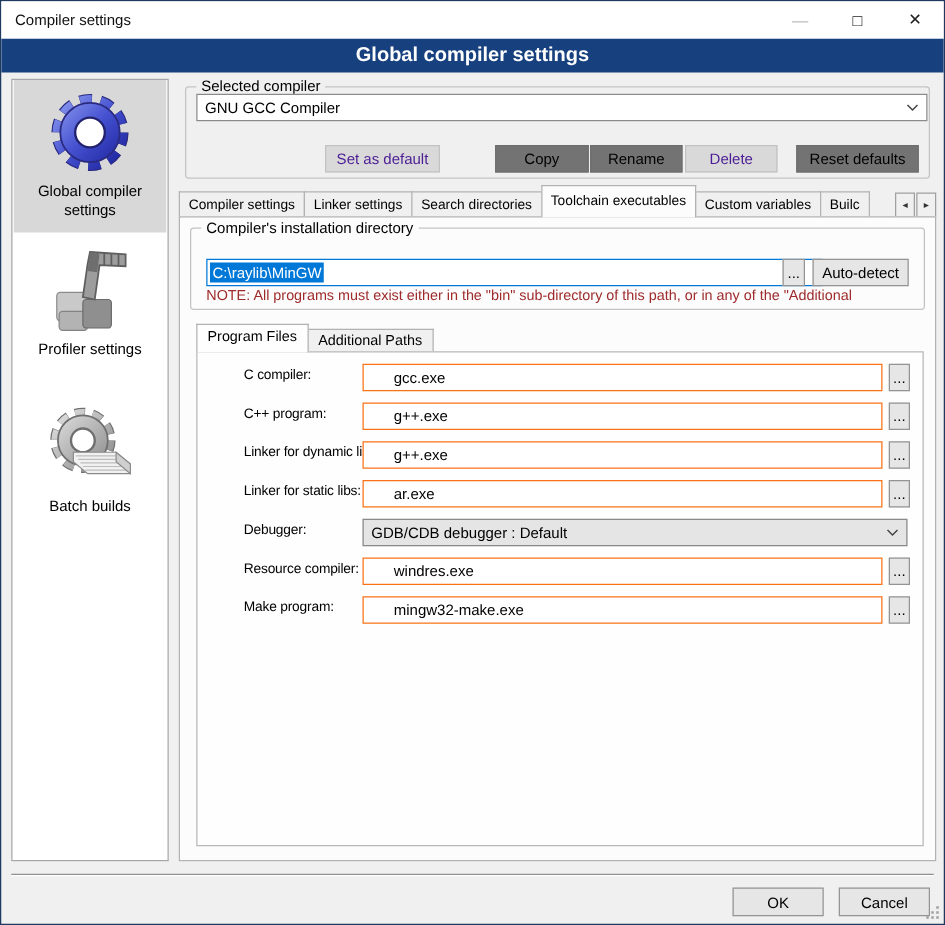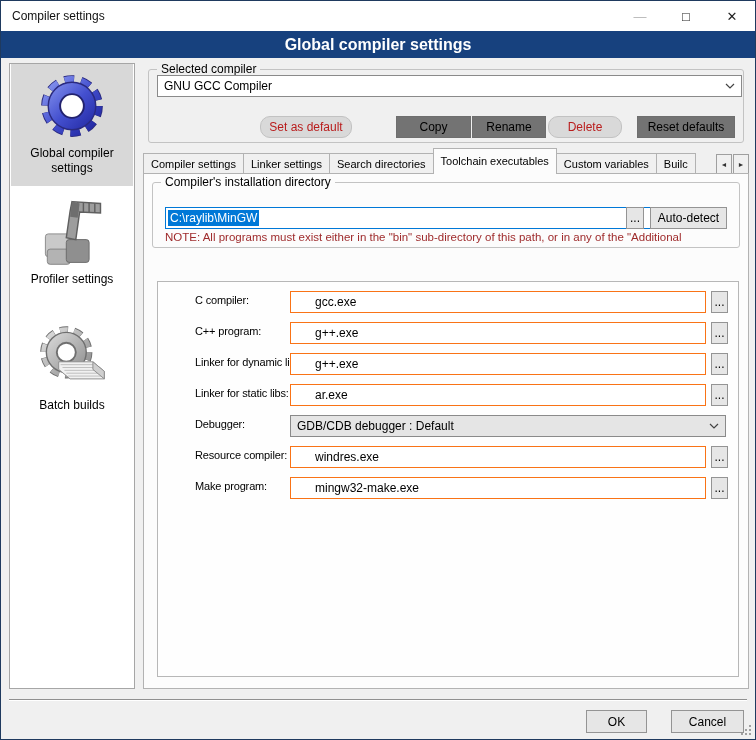--- a/index.html
+++ b/index.html
@@ -37,21 +37,21 @@
   .gb-compiler>.legend{background:#f0f0f0;}
   
   .combo{position:absolute;background:#fff;border:1px solid #8a8a8a;box-sizing:border-box;
     font-size:12px;display:flex;align-items:center;padding-left:6px;cursor:default;}
   .combo .chev{position:absolute;right:6px;top:50%;margin-top:-3px;}
   .combo.grey{background:#e5e5e5;}
   .cb-compiler{left:8px;top:5px;width:585px;height:22px;}
   
   .btn{position:absolute;height:22px;box-sizing:border-box;background:#737373;border:1px solid #6e6e6e;
     font-size:12px;display:flex;align-items:center;justify-content:center;cursor:default;}
-  .btn.disabled{background:#d9d9d9;border-color:#c2c2c2;color:#b91c1c;border-radius:10px;}
+  .btn.disabled{background:#d9d9d9;border-color:#c2c2c2;color:#4c1d95;}
   .btn.soft{background:#e6e6e6;border-color:#949494;}
   .b-setdef{left:111px;top:46px;width:92px;}
   .b-copy{left:247px;top:46px;width:75px;}
   .b-rename{left:323px;top:46px;width:74px;}
   .b-delete{left:399px;top:46px;width:74px;}
   .b-reset{left:488px;top:46px;width:98px;}
   
   .tabstrip{position:absolute;left:0;top:85px;right:0;height:26px;display:flex;align-items:flex-end;}
   .tab{height:21px;line-height:20px;padding:0 7px;font-size:11px;background:#f0f0f0;
     border:1px solid #b2b2b2;border-bottom:none;box-sizing:border-box;margin-right:-1px;
@@ -84,21 +84,21 @@
   .frow{position:absolute;left:0;right:0;height:22px;}
   .flabel{position:absolute;left:10px;top:3px;font-size:11px;letter-spacing:-0.15px;white-space:nowrap;margin-left:27px;}
   .finput{position:absolute;left:132px;width:416px;height:22px;box-sizing:border-box;background:#fff;
     border:1px solid #f97316;font-size:12px;line-height:20px;padding-left:24px;white-space:nowrap;overflow:hidden;}
   .fcombo{left:132px;width:436px;height:22px;}
   .fdots{left:553px;top:0;width:17px;}
   .r0{top:9px}.r1{top:40px}.r2{top:71px}.r3{top:102px}.r4{top:133px}.r5{top:164px}.r6{top:195px}
   
   .divider{position:absolute;left:8px;right:8px;top:698px;height:0;
     border-top:1px solid #909090;border-bottom:1px solid #fff;}
-  .b-ok{left:585px;top:709px;width:61px;height:23px;}
+  .b-ok{left:585px;top:709px;width:73px;height:23px;}
   .b-cancel{left:670px;top:709px;width:73px;height:23px;}
   .footer .btn{position:absolute;}
   .grip{position:absolute;right:4px;bottom:4px;width:10px;height:10px;}
   .grip i{position:absolute;width:2px;height:2px;background:#a0a0a0;right:0;bottom:0;
     box-shadow:-4px 0 #a0a0a0,-8px 0 #a0a0a0,0 -4px #a0a0a0,-4px -4px #a0a0a0,0 -8px #a0a0a0;}
   .chevsvg{display:block;}
 </style>
 </head>
 <body>
 
@@ -200,20 +200,24 @@
       <div class="groupbox gb-install">
         <span class="legend">Compiler's installation directory</span>
         <div class="dir-input">
           <span class="sel">C:\raylib\MinGW</span>
         </div>
         <div class="btn soft b-dots-dir">...</div>
         <div class="btn soft b-autodetect">Auto-detect</div>
         <div class="note">NOTE: All programs must exist either in the "bin" sub-directory of this path, or in any of the "Additional</div>
       </div>
 
+      <div class="subtabs">
+        <div class="subtab active">Program Files</div>
+        <div class="subtab">Additional Paths</div>
+      </div>
 
       <div class="subpanel">
 
         <div class="frow r0">
           <span class="flabel">C compiler:</span>
           <div class="finput">gcc.exe</div>
           <div class="btn soft fdots">...</div>
         </div>
 
         <div class="frow r1">

